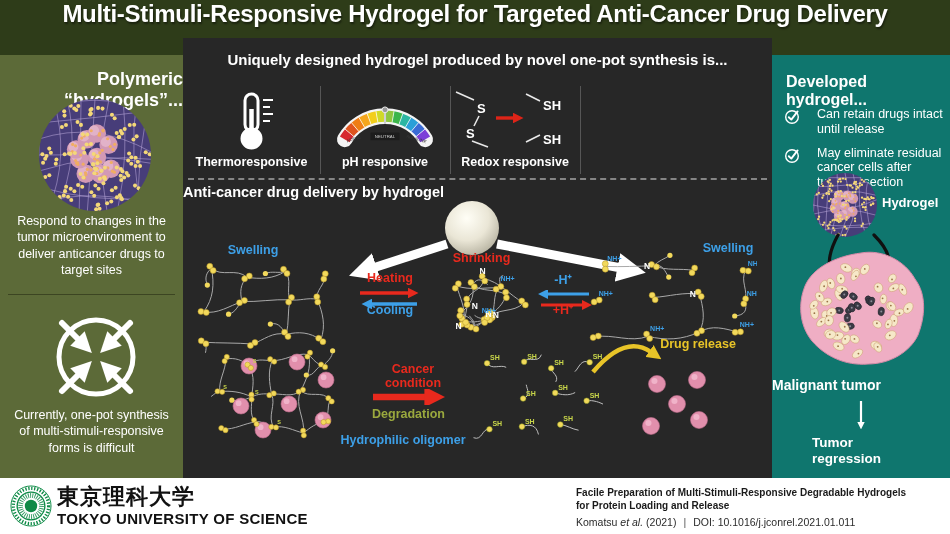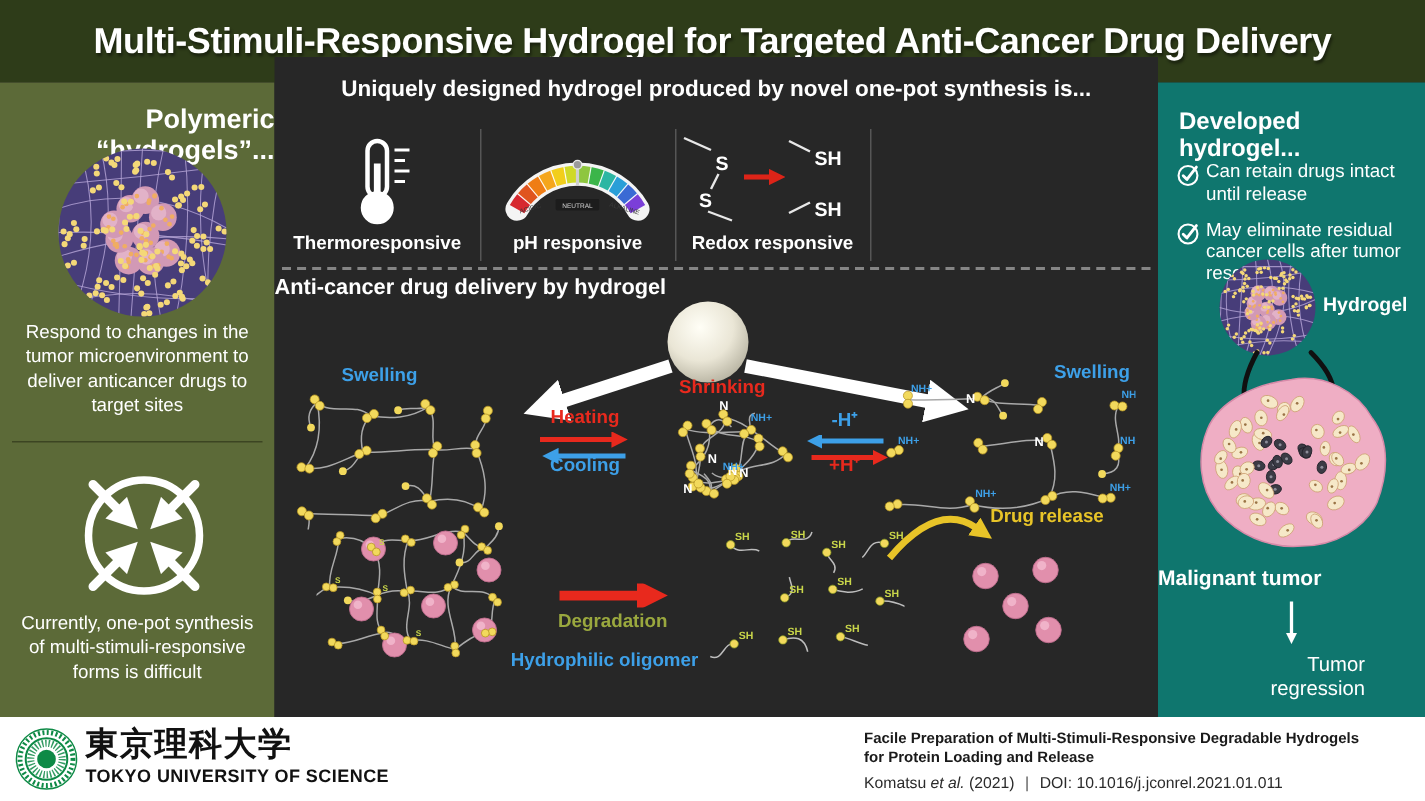--- a/index.html
+++ b/index.html
@@ -1,20 +1,20 @@
 <!DOCTYPE html>
 <html><head>
 <meta charset="utf-8">
 <style>
 *{margin:0;padding:0;box-sizing:border-box}
 body{font-family:"Liberation Sans",sans-serif;background:#fff}
 #stage{position:relative;width:950px;height:534px;overflow:hidden;background:#272727}
 .abs{position:absolute}
 
-#hdr{position:absolute;left:0;top:0;width:950px;height:55px;background:#2e3c19;display:flex;align-items:center;justify-content:center}
+#hdr{position:absolute;left:0;top:0;width:950px;height:55px;background:#2e3c19;display:flex;align-items:flex-start;justify-content:center}
 #hdr h1{color:#fff;font-size:24px;font-weight:bold;letter-spacing:-.3px;white-space:nowrap;text-shadow:1px 2px 2px rgba(0,0,0,.45)}
 
 #left{position:absolute;left:0;top:55px;width:183px;height:423px;background:#5c6a38;color:#fff}
 #left .panel-h{position:absolute;top:14px;left:0;right:0;text-align:right;font-size:18px;font-weight:bold}
 .cap{position:absolute;left:8px;right:8px;text-align:center;font-size:12.5px;line-height:1.3;color:#fff}
 #capL1{top:158px}
 #capL2{top:352px}
 #leftDivider{position:absolute;top:239px;left:8px;right:8px;height:0;border-top:1.5px solid #3c4522}
 
 #centerP{position:absolute;left:183px;top:38px;width:589px;height:472px;background:#272727;color:#fff}
@@ -25,32 +25,32 @@
 .vd{position:absolute;top:48px;width:1px;height:88px;background:#565656}
 #dash{position:absolute;top:140px;left:5px;right:5px;height:0;border-top:2px dashed #858585}
 #delivH{position:absolute;top:146px;left:0;right:0;text-align:left;font-size:14.5px;font-weight:bold}
 .lbl{position:absolute;font-weight:bold;font-size:12.5px;text-align:center;line-height:1.08}
 .blue{color:#3da0e8}.red{color:#e8291d}.yellow{color:#e8c428}
 .olive{color:#9aa83e;font-weight:600}
 
 #right{position:absolute;left:772px;top:55px;width:178px;height:423px;background:#0f766e;color:#fff}
 #right .panel-h{position:absolute;top:18px;left:14px;font-size:16px;font-weight:bold}
 #benefits{position:absolute;top:52px;left:12px;right:4px}
-.benefit{display:flex;gap:3px;margin-bottom:9px}
+.benefit{display:flex;gap:16px;margin-bottom:9px}
 .benefit svg{flex:0 0 auto;margin-top:1px}
 .benefit .btext{font-size:12.5px;line-height:1.18;width:138px}
 #gelLabel{position:absolute;left:110px;top:140px;font-size:13px;font-weight:bold}
 #tumorLbl{position:absolute;top:322px;left:0;right:0;text-align:left;font-size:14px;font-weight:bold}
-#outcomeLbl{position:absolute;top:380px;left:0;right:0;text-align:right;font-size:13.5px;font-weight:normal;line-height:1.15;padding:0 40px}
+#outcomeLbl{position:absolute;top:380px;left:0;right:0;text-align:left;font-size:13.5px;font-weight:bold;line-height:1.15;padding:0 40px}
 
 #footer{position:absolute;left:0;top:478px;width:950px;height:56px;background:#fff;color:#111}
-#logo{position:absolute;left:10px;top:7px;display:flex;}
+#logo{position:absolute;left:10px;top:7px;display:flex;align-items:center}
 #logoTxt{margin-left:5px}
 #kanji{font-size:22px;font-weight:bold;letter-spacing:1px;line-height:1.1;color:#111;font-family:"DejaVu Sans",sans-serif}
-#logoEn{font-size:12px;font-weight:bold;letter-spacing:.3px;color:#111;margin-top:1px}
+#logoEn{font-size:15px;font-weight:bold;letter-spacing:.3px;color:#111;margin-top:1px}
 #cite{position:absolute;left:576px;top:9px;width:335px;color:#2b2b2b}
 #paperTitle{font-size:10px;font-weight:bold;line-height:1.25;color:#1a1a1a}
 #authorsLine{margin-top:4px;font-size:10.5px}
 #authorsLine .sep{margin:0 7px;color:#555}
 #authorsLine .it{font-style:italic}
 svg text{font-family:"Liberation Sans",sans-serif}
 .atomS{font-size:13px;font-weight:bold;fill:#fff}
 </style>
 </head>
 <body>
@@ -657,20 +657,21 @@
           <circle cx="45.45765449160155" cy="76.00167236971919" r="2.6" fill="#f2d95c" stroke="#b49322" stroke-width="0.5"></circle>
           <circle cx="60.35596305910618" cy="78.87134820374705" r="2.6" fill="#f2d95c" stroke="#b49322" stroke-width="0.5"></circle>
           <circle cx="65.00136649312208" cy="79.43935078757336" r="2.6" fill="#f2d95c" stroke="#b49322" stroke-width="0.5"></circle>
           <text x="66.17866477611412" y="76.1553494956602" fill="#c9d64a" font-size="5.5" font-weight="bold" text-anchor="start">S</text>
           <circle cx="92.1367786765232" cy="82.70922371490352" r="2.6" fill="#f2d95c" stroke="#b49322" stroke-width="0.5"></circle>
           <circle cx="92.84344260289872" cy="87.3355641795861" r="2.6" fill="#f2d95c" stroke="#b49322" stroke-width="0.5"></circle>
           <circle cx="117.13875577318998" cy="73.24630465056275" r="2.6" fill="#f2d95c" stroke="#b49322" stroke-width="0.5"></circle>
           <circle cx="112.53700306950356" cy="74.09852061738958" r="2.6" fill="#f2d95c" stroke="#b49322" stroke-width="0.5"></circle>
         </g>
       </svg>
+    <div class="lbl red" style="left:190px;top:325px;width:80px">Cancer condition</div>
     <svg class="abs" style="left:186px;top:351px" width="82" height="16">
       <defs>
           <marker id="mRc" markerWidth="3.2" markerHeight="3.2" refX=".4" refY="1.6" orient="auto">
             <path d="M0,0L3.2,1.6L0,3.2Z" fill="#e8291d"></path>
           </marker>
         </defs>
       <line x1="4" y1="8" x2="58" y2="8" stroke="#e8291d" stroke-width="6.5" marker-end="url(#mRc)"></line>
     </svg>
     <div class="lbl olive" style="left:178px;top:370px;width:95px">Degradation</div>
     <div class="lbl blue" style="left:155px;top:396px;width:130px">Hydrophilic oligomer</div>

